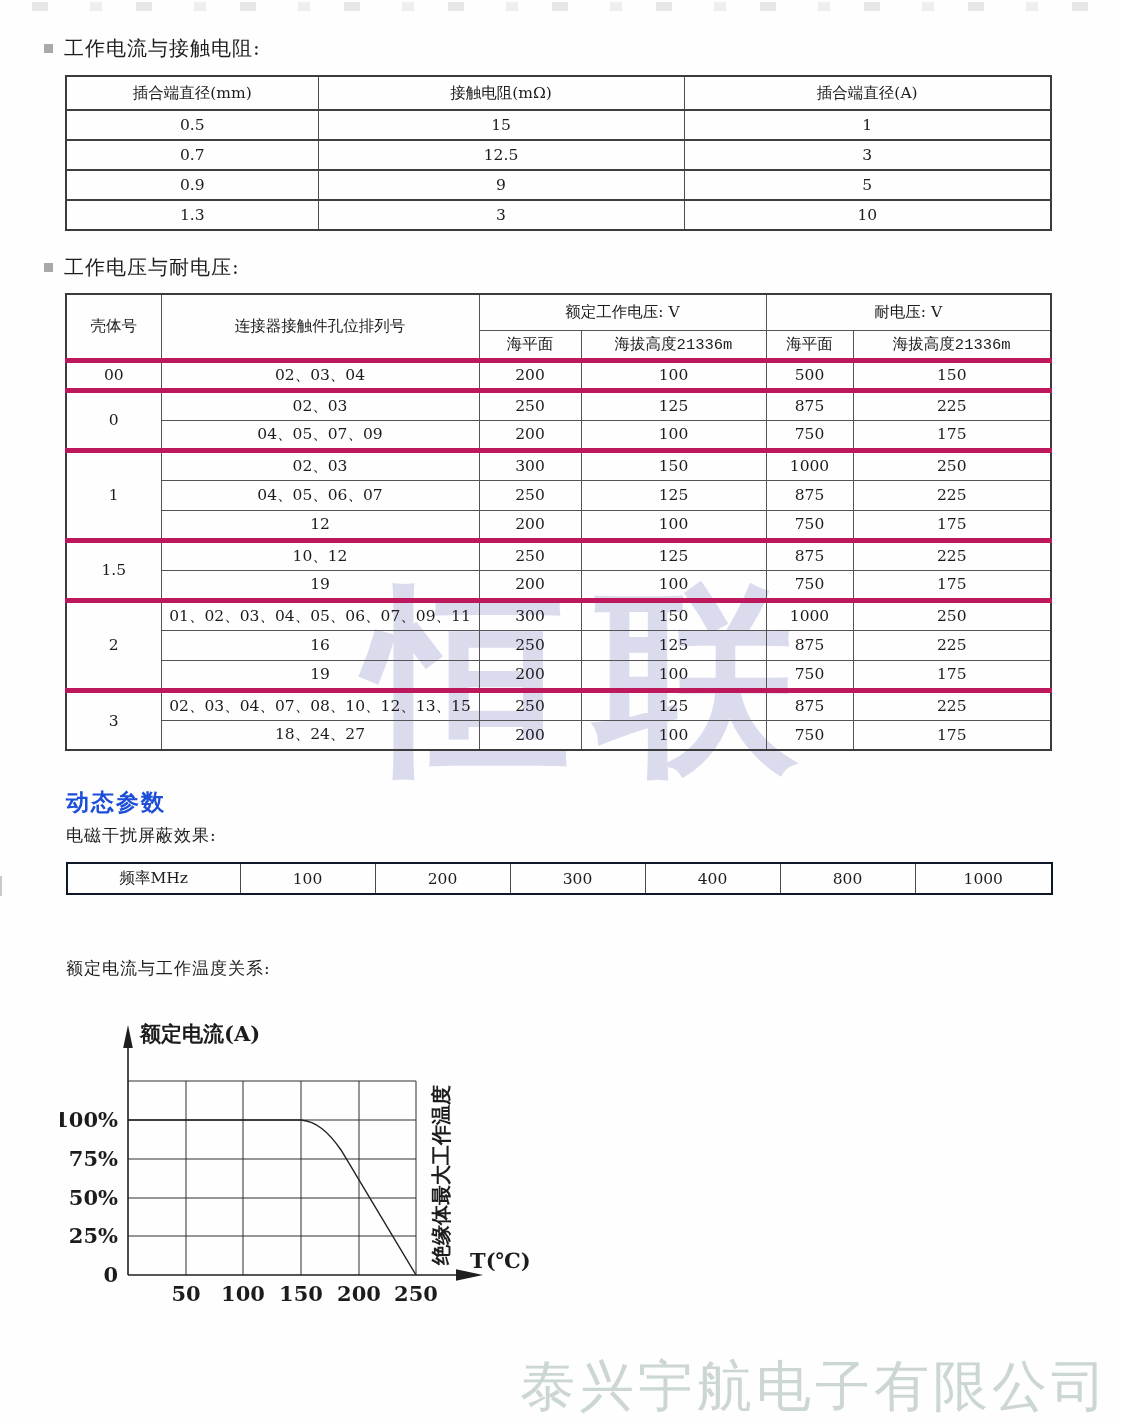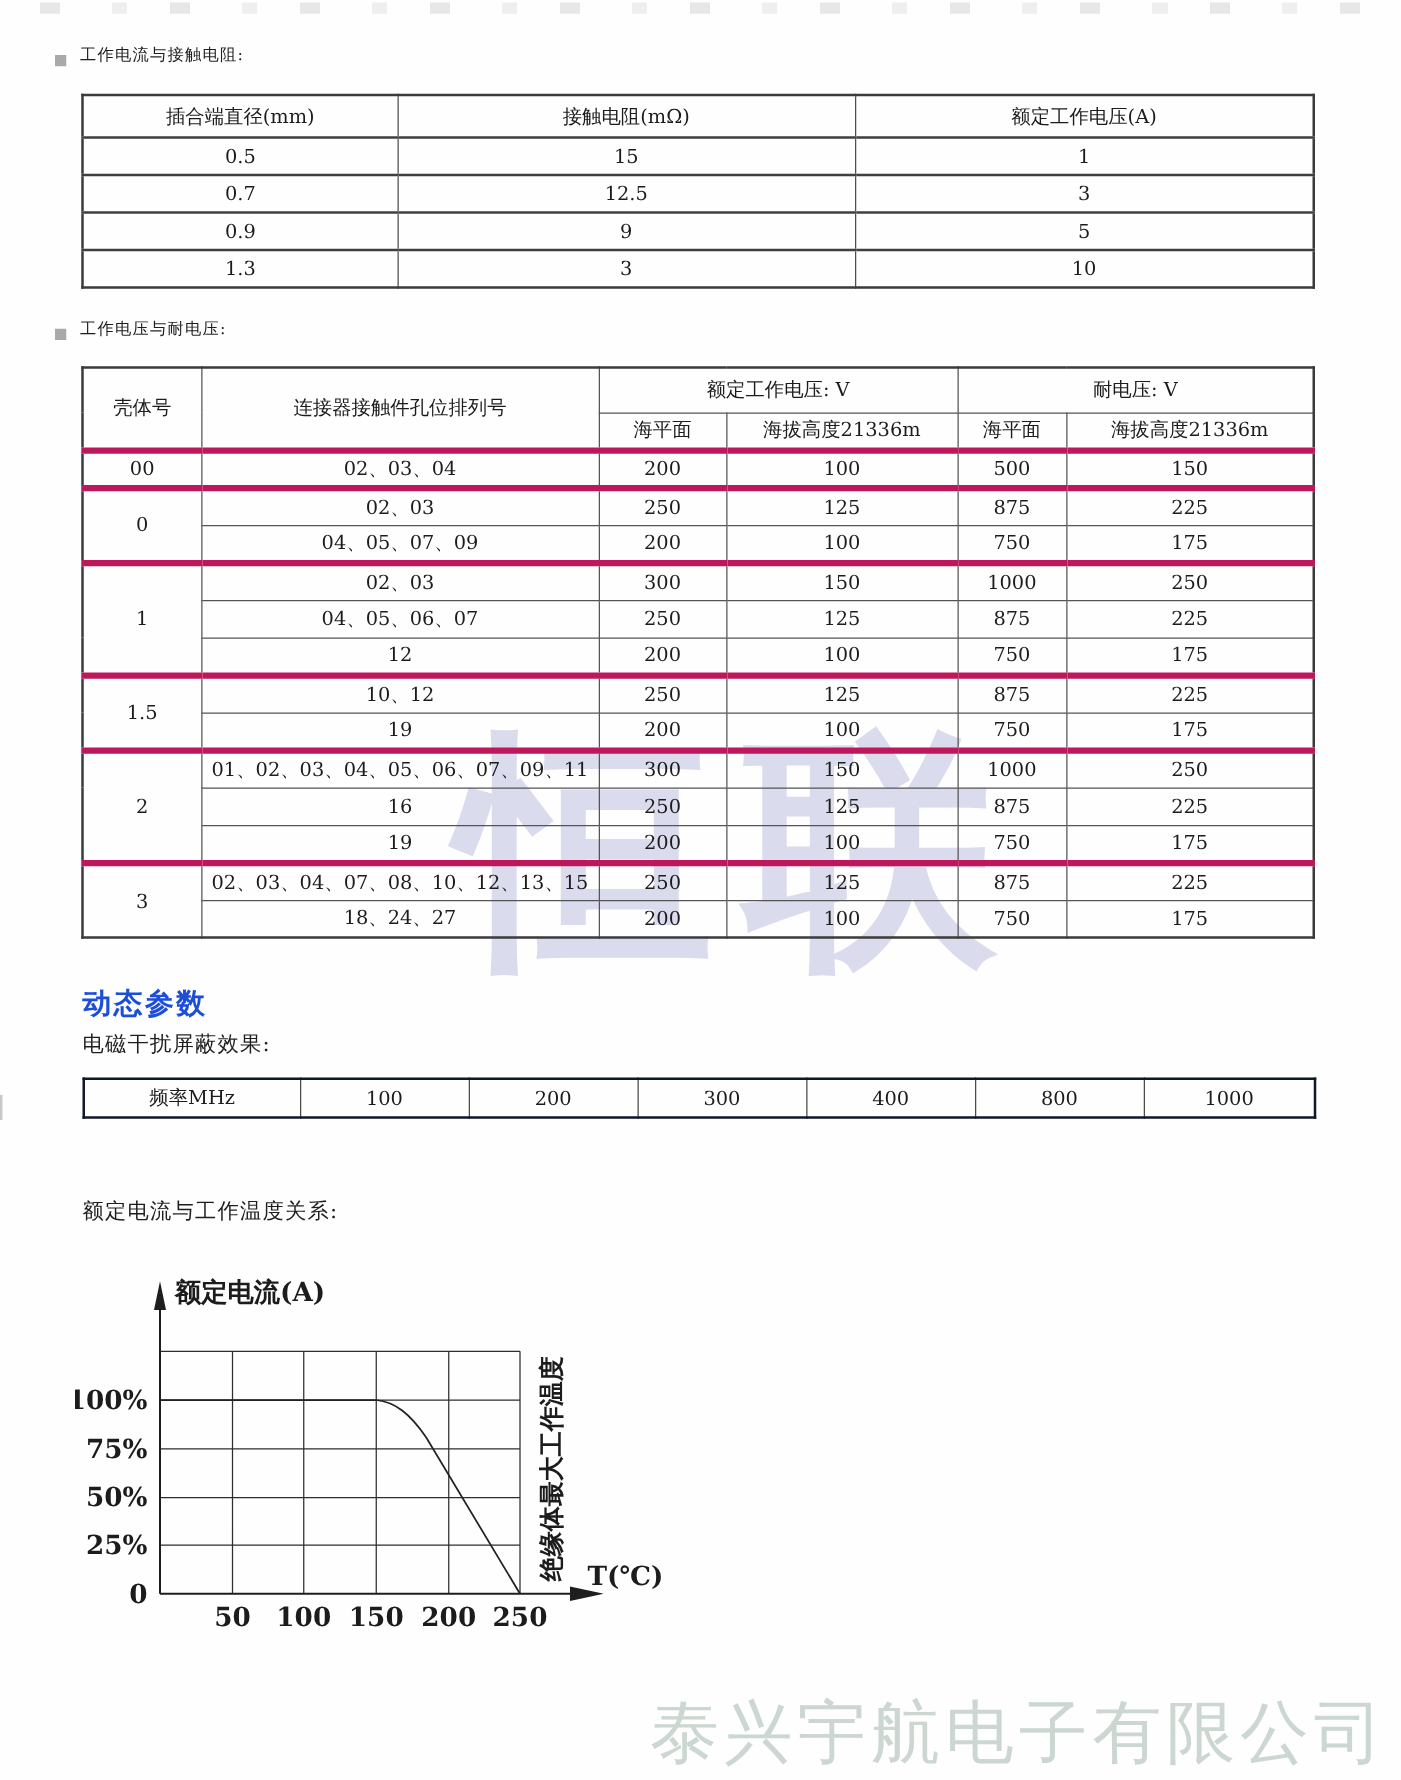--- a/index.html
+++ b/index.html
@@ -11,38 +11,38 @@
   }
   
   .top-strip {
     position:absolute; left:32px; top:2px; width:1062px; height:9px;
     background:repeating-linear-gradient(90deg,#e3e3e3 0 16px, transparent 16px 58px, #ececec 58px 70px, transparent 70px 104px);
     opacity:.85;
   }
   .edge-mark { position:absolute; left:0; top:876px; width:2px; height:20px; background:#c9c9c9; }
 
   .bullet { position:absolute; width:9px; height:9px; background:#a9a9a9; }
-  .sec-h { position:absolute; font-size:13px; color:#1e1e1e; letter-spacing:1px; white-space:nowrap; }
+  .sec-h { position:absolute; font-size:20px; color:#1e1e1e; letter-spacing:1px; white-space:nowrap; }
   .h-bold { position:absolute; font-family:"DejaVu Sans", sans-serif; font-weight:bold; font-size:23px; color:#1d4ed8; letter-spacing:2px; }
   .sub-h { position:absolute; font-size:17px; color:#1e1e1e; letter-spacing:1px; }
 
   table { border-collapse:collapse; table-layout:fixed; background:transparent; position:relative; z-index:2; }
   td, th { text-align:center; vertical-align:middle; font-weight:normal;
            font-size:15.5px; color:#1c1c1c; padding:0 4px; overflow:hidden; white-space:nowrap; }
 
   
   #t1 { position:absolute; left:65px; top:75px; width:985px; border:2px solid #3b3b3b; }
   #t1 td { border:1px solid #4e4e4e; border-top:2px solid #3f3f3f; height:30px; }
   #t1 tr:first-child td { border-top:none; height:34px; }
 
   
   #t2 { position:absolute; left:65px; top:293px; width:985px; border:2px solid #3b3b3b; }
   #t2 td { border:1px solid #545454; height:30px; }
   #t2 tr.hd1 td { height:36px; }
-  #t2 tr.hd2 td { border-bottom:1px solid #eab308; }
+  #t2 tr.hd2 td { border-bottom:1px solid #eab308;font-family:Liberation Mono, monospace; }
   #t2 tr.gs td { border-top:5px solid #be185d; }
 
   
   #t3 { position:absolute; left:66px; top:862px; width:985px; border:2px solid #0f172a; }
   #t3 td { border:1px solid #4a4a4a; height:31px; }
 
   
   .wm-center {
     position:absolute; left:368px; top:578px; z-index:1;
     font-size:202px; line-height:1; letter-spacing:26px; font-weight:bold;
@@ -70,21 +70,21 @@
   <table id="t1">
     <colgroup>
         <col style="width:252px">
         <col style="width:366px">
         <col style="width:367px">
       </colgroup>
     <tbody>
         <tr>
       <td>插合端直径(mm)</td>
       <td>接触电阻(mΩ)</td>
-      <td>额定工作电压(A)</td>
+      <td>插合端直径(A)</td>
     </tr>
     <tr>
       <td>0.5</td>
       <td>15</td>
       <td>1</td>
     </tr>
     <tr>
       <td>0.7</td>
       <td>12.5</td>
       <td>3</td>

